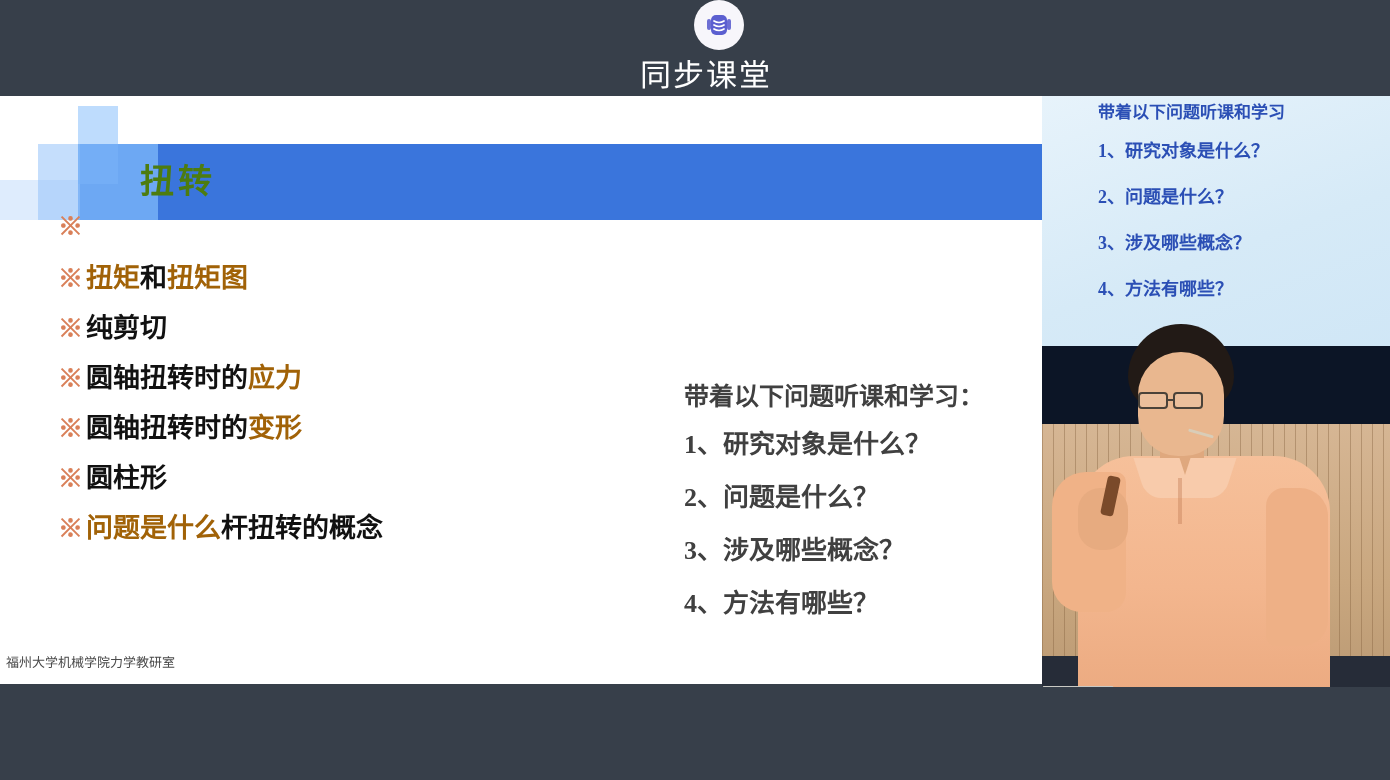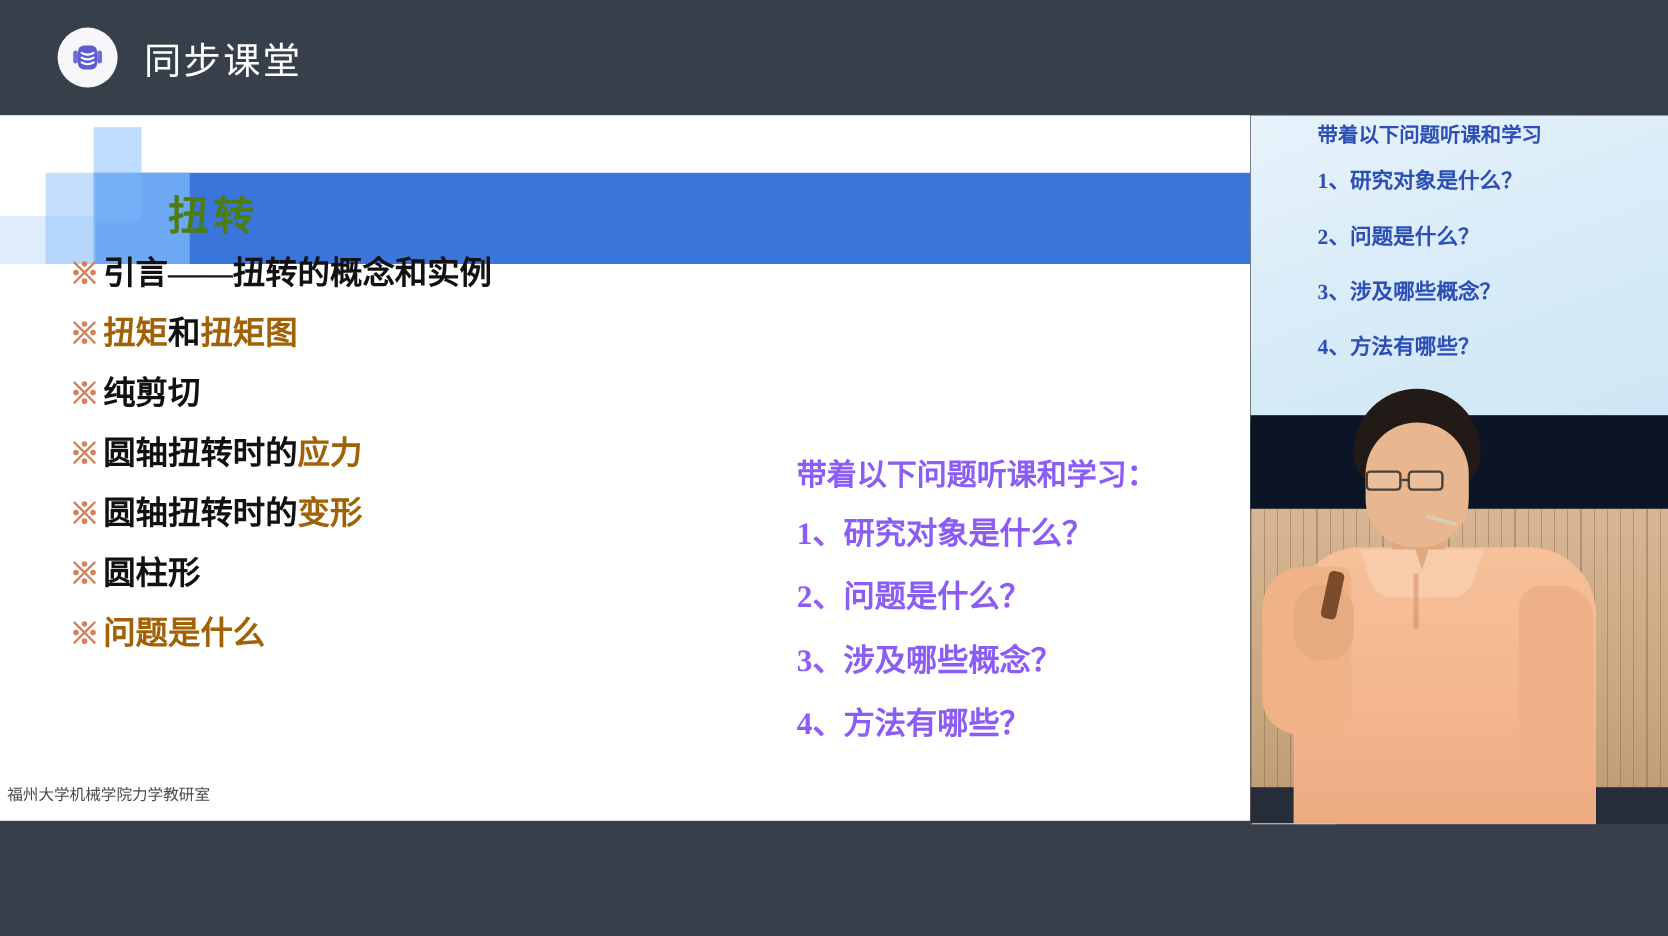--- a/index.html
+++ b/index.html
@@ -14,21 +14,21 @@
     position: relative;
     width: 1390px; height: 780px;
     background: #373f4a;
   }
 
   
   .header {
     position: absolute; left: 0; top: 0;
     width: 1390px; height: 96px;
     background: #373f4a;
-    display: flex; align-items: center;
+    display: flex; align-items: center; flex-direction: column;
   }
   .logo-circle {
     width: 50px; height: 50px; border-radius: 50%;
     background: #f7f6fb;
     margin-left: 48px;
     display: flex; align-items: center; justify-content: center;
     flex: none;
   }
   .header-title {
     margin-left: 22px;
@@ -90,24 +90,24 @@
     color: #d98059;
     font-size: 25px;
     margin-right: 3px;
     flex: none;
   }
   .seg-red { color: #a16207; }
   .seg-dark { color: #111111; }
 
   
   .questions {
-    position: absolute; left: 664px; top: 288px;
+    position: absolute; left: 684px; top: 288px;
     font-family: "Liberation Serif", "DejaVu Serif", serif;
     font-weight: 700;
-    color: #8b5cf6;
+    color: #404040;
     white-space: nowrap;
   }
   .q-head { font-size: 25px; line-height: 1; margin-bottom: 23px; }
   .q-item { font-size: 26px; line-height: 1; margin-bottom: 27px; }
 
   .slide-footer {
     position: absolute; left: 6px; top: 556px;
     font-size: 13px;
     color: #4a4a4a;
     font-family: Liberation Sans, sans-serif;
@@ -274,21 +274,20 @@
     <div class="deco deco-a"></div>
     <div class="banner"></div>
     <div class="deco deco-b"></div>
     <div class="deco deco-c"></div>
     <div class="deco deco-d"></div>
     <div class="banner-title">扭转</div>
 
     <div class="bullets">
         <div class="bullet-row">
           <span class="bullet-mark">※</span>
-          <span class="seg-dark">引言——扭转的概念和实例</span>
         </div>
         <div class="bullet-row">
           <span class="bullet-mark">※</span>
           <span class="seg-red">扭矩</span>
           <span class="seg-dark">和</span>
           <span class="seg-red">扭矩图</span>
         </div>
         <div class="bullet-row">
           <span class="bullet-mark">※</span>
           <span class="seg-dark">纯剪切</span>
@@ -303,20 +302,21 @@
           <span class="seg-dark">圆轴扭转时的</span>
           <span class="seg-red">变形</span>
         </div>
         <div class="bullet-row">
           <span class="bullet-mark">※</span>
           <span class="seg-dark">圆柱形</span>
         </div>
         <div class="bullet-row">
           <span class="bullet-mark">※</span>
           <span class="seg-red">问题是什么</span>
+          <span class="seg-dark">杆扭转的概念</span>
         </div>
       </div>
 
     <div class="questions">
       <div class="q-head">带着以下问题听课和学习：</div>
       <div class="q-item">1、研究对象是什么？</div>
       <div class="q-item">2、问题是什么？</div>
       <div class="q-item">3、涉及哪些概念？</div>
       <div class="q-item">4、方法有哪些？</div>
     </div>

